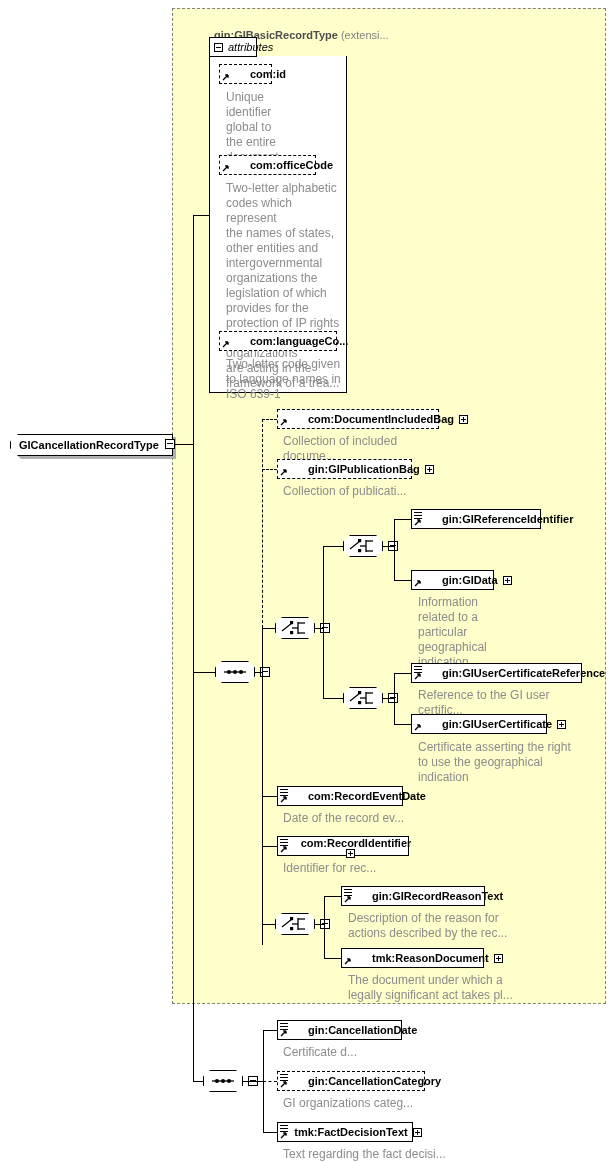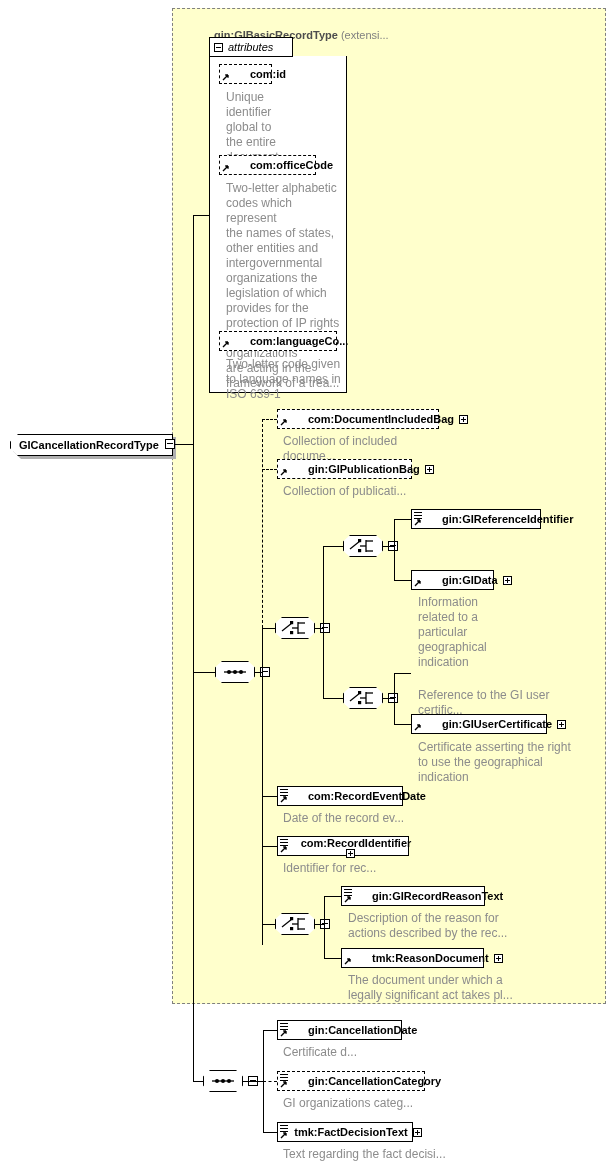--- a/index.html
+++ b/index.html
@@ -239,21 +239,21 @@
 <div id="canvas">
 
   <div class="ext-box" style="left:172px;top:8px;width:434px;height:996px;"></div>
 
   <div class="ext-label" style="left:182px;top:29px;margin-left:32px;">
     <span>gin:GIBasicRecordType</span>
     <span class="dim">(extensi...</span>
   </div>
 
   <div class="attr-panel" style="left:209px;top:56px;width:138px;height:337px;"></div>
-  <div class="attr-tab" style="left:209px;top:37px;width:84px;">
+  <div class="attr-tab" style="left:209px;top:37px;width:48px;">
     <span class="minus-box"></span>
     <span class="tab-text">attributes</span>
   </div>
 
   <div class="node dashed" style="left:219px;top:64px;width:53px;">
     <span class="node-shadow-r"></span>
     <svg class="ico-arrow" viewBox="0 0 7 7">
       <path d="M1,6 L6,1 M6,1 L3.2,1 M6,1 L6,3.8" stroke="#000" stroke-width="1.4" fill="none"></path>
     </svg>
     <span class="lbl">com:id</span>
@@ -427,20 +427,32 @@
       <line x1="23" y1="16" x2="30" y2="16" stroke="#000" stroke-width="1.3"></line>
       <rect x="15" y="4" width="3.2" height="3.2" fill="#000"></rect>
       <rect x="15" y="14" width="3.2" height="3.2" fill="#000"></rect>
     </svg>
     <span class="comp-minus"></span>
   </div>
   <div class="ln h" style="left:383px;top:698px;width:11px;"></div>
   <div class="ln v" style="left:394px;top:673px;height:52px;"></div>
 
   <div class="ln h" style="left:394px;top:673px;width:17px;"></div>
+  <div class="node solid" style="left:411px;top:663px;width:171px;">
+    <span class="node-shadow-r"></span>
+    <span class="ico-elem">
+        <i></i>
+        <i></i>
+        <i></i>
+      </span>
+    <svg class="ico-arrow" viewBox="0 0 7 7">
+      <path d="M1,6 L6,1 M6,1 L3.2,1 M6,1 L6,3.8" stroke="#000" stroke-width="1.4" fill="none"></path>
+    </svg>
+    <span class="lbl">gin:GIUserCertificateReference</span>
+  </div>
   <div class="desc" style="left:418px;top:688px;width:170px;">Reference to the GI user certific...</div>
 
   <div class="ln h" style="left:394px;top:724px;width:17px;"></div>
   <div class="node solid" style="left:411px;top:714px;width:136px;">
     <span class="node-shadow-r"></span>
     <svg class="ico-arrow" viewBox="0 0 7 7">
       <path d="M1,6 L6,1 M6,1 L3.2,1 M6,1 L6,3.8" stroke="#000" stroke-width="1.4" fill="none"></path>
     </svg>
     <span class="lbl">gin:GIUserCertificate</span>
     <span class="plus-box"></span>

